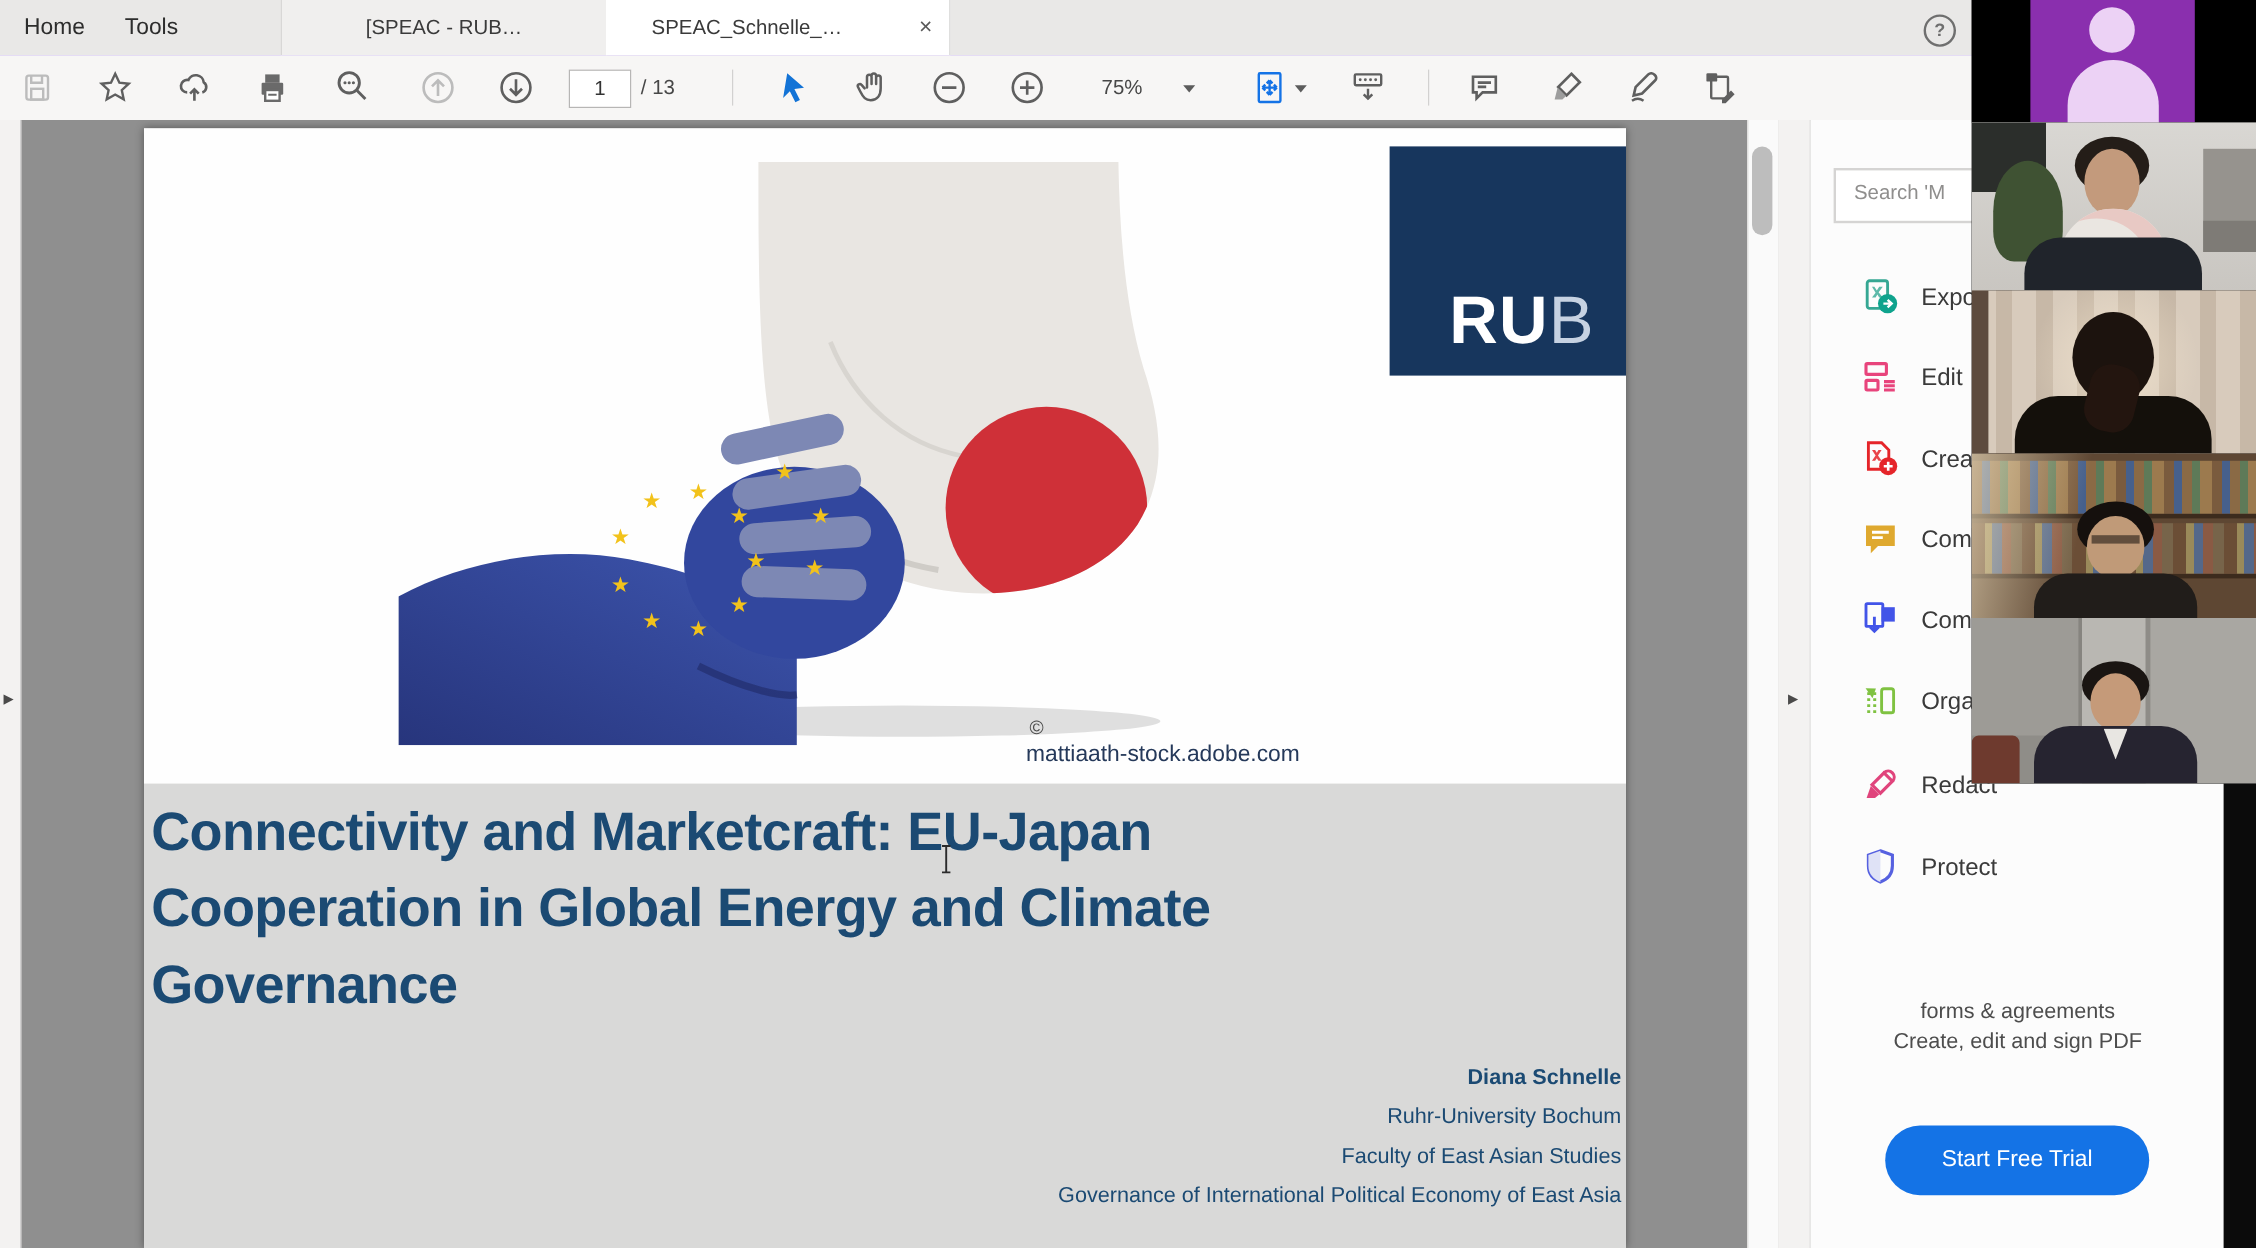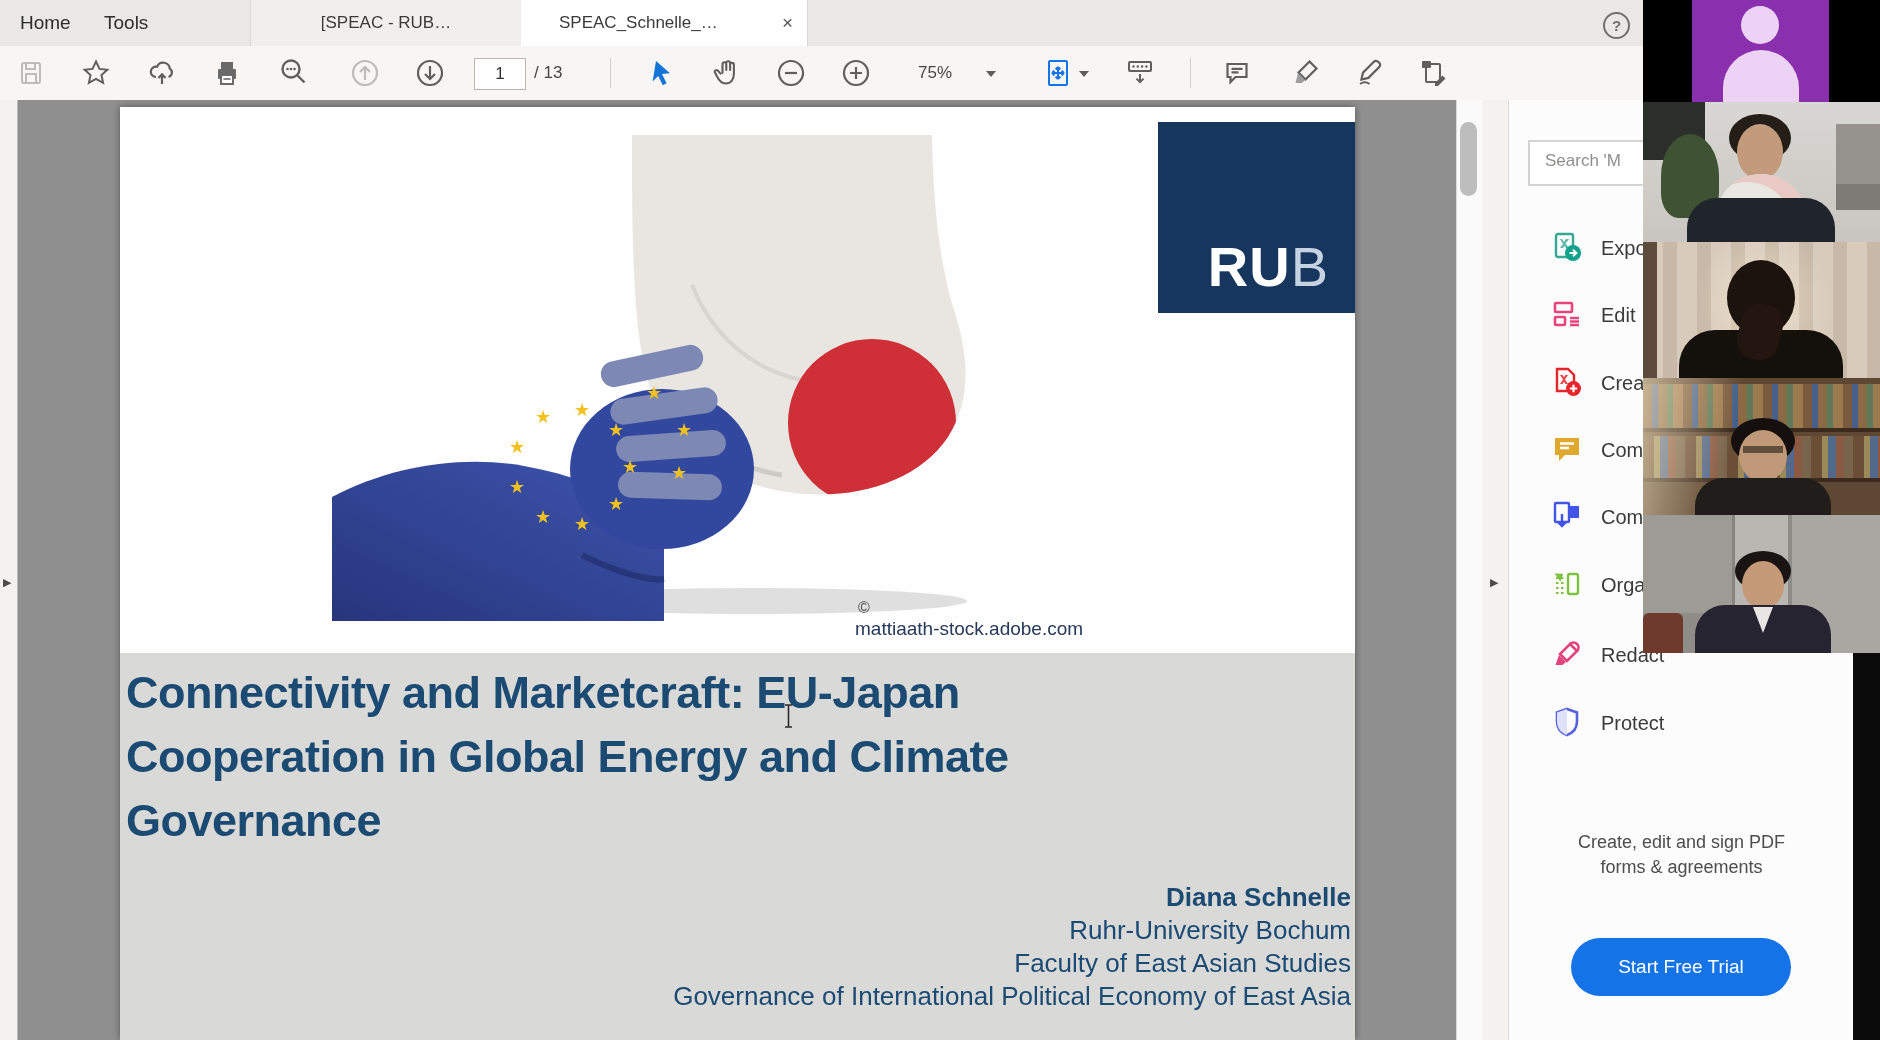--- a/index.html
+++ b/index.html
@@ -3,21 +3,21 @@
 <meta charset="utf-8">
 <style>
   html,body{margin:0;padding:0;background:#555;}
   .app{position:relative;width:1880px;height:1040px;overflow:hidden;background:#fff;
        font-family:"Liberation Sans",sans-serif;-webkit-font-smoothing:antialiased;}
   .abs{position:absolute;}
 
   
   .menubar{position:absolute;left:0;top:0;width:100%;height:46px;background:#e9e8e7;border-bottom:2px solid #8b5cf6;}
   .menu-item{position:absolute;top:0;height:46px;line-height:46px;font-size:19px;color:#2d2d2d;padding:0 12px;cursor:default;}
-  .tab{position:absolute;top:0;height:46px;line-height:46px;font-size:17px;color:#3a3a3a;text-align:center;margin-left:16px;}
+  .tab{position:absolute;top:0;height:46px;line-height:46px;font-size:17px;color:#3a3a3a;text-align:center;}
   .tab.inactive{left:234px;width:270px;background:#f0efee;border-left:1px solid #d8d7d6;border-right:1px solid #d8d7d6;}
   .tab.active{left:505px;width:286px;background:#ffffff;border-right:1px solid #d8d7d6;}
   .tab .close{position:absolute;right:14px;top:0;font-size:19px;color:#5a5a5a;line-height:46px;}
   .help-btn{position:absolute;left:1603px;top:12px;width:23px;height:23px;border:2px solid #6f6f6f;border-radius:50%;
             color:#6f6f6f;font-size:15px;font-weight:bold;text-align:center;line-height:23px;}
 
   
   .toolbar{position:absolute;left:0;top:46px;width:100%;height:54px;background:#f7f6f5;border-bottom:1px solid #c6c5c4;}
   .tbtn{position:absolute;top:9px;width:36px;height:36px;display:flex;align-items:center;justify-content:center;}
   .tsep{position:absolute;top:12px;width:1px;height:30px;background:#d2d1d0;}
@@ -38,21 +38,21 @@
   .rub-logo{position:absolute;left:1038px;top:15px;width:197px;height:191px;background:#17365d;}
   .rub-logo .txt{position:absolute;right:26px;bottom:18px;font-size:56px;letter-spacing:1px;line-height:1;}
   .rub-logo .ru{font-weight:bold;color:#ffffff;}
   .rub-logo .b{font-weight:400;color:#c6d2e2;}
 
   .credit{position:absolute;left:735px;top:492px;}
   .credit .sym{font-size:16px;color:#4a4a4a;margin-left:3px;}
   .credit .txt{font-size:19px;color:#25395a;margin-top:1px;}
 
   .slide-title{position:absolute;left:6px;top:8px;color:#1b4a73;font-weight:bold;font-size:45px;line-height:64px;letter-spacing:-.5px;}
-  .author-block{position:absolute;right:4px;top:228px;text-align:right;color:#1b4a73;font-size:26px;line-height:33px;}
+  .author-block{position:absolute;right:4px;top:228px;text-align:right;color:#1b4a73;font-size:18px;line-height:33px;}
   .author-block .bold{font-weight:bold;}
 
   .ibeam{position:absolute;left:662px;top:50px;}
 
   
   .scrollbar{position:absolute;left:1456px;top:100px;width:25px;bottom:0;background:#fafafa;
              border-left:1px solid #dad9d8;border-right:1px solid #dad9d8;}
   .scroll-thumb{position:absolute;left:3px;top:22px;width:17px;height:74px;background:#bdbdbd;border-radius:9px;}
   .right-gutter{position:absolute;left:1482px;top:100px;width:26px;bottom:0;background:#f3f2f1;border-right:1px solid #dddcdb;}
 
@@ -428,22 +428,22 @@
     </div>
     <div class="tool-row" style="top:603px;">
       <svg class="ticon" viewBox="0 0 32 32">
           <path d="M16 3l10 3.5v9c0 7-4.5 11.5-10 13.5C10.5 27 6 22.5 6 15.5v-9z" fill="none" stroke="#5661e0" stroke-width="2.6"></path>
           <path d="M16 3l0 26C10.5 27 6 22.5 6 15.5v-9z" fill="#dfe2f6"></path>
         </svg>
       <div class="tlabel">Protect</div>
     </div>
 
     <div class="promo">
+      <div>forms &amp; agreements</div>
       <div>Create, edit and sign PDF</div>
-      <div>forms &amp; agreements</div>
     </div>
     <div class="cta">Start Free Trial</div>
   </div>
 
   <div class="webcams">
     <div class="cam cam1">
       <div class="panel"></div>
       <div class="head" style="left:98px;"></div>
       <div class="torso" style="left:80px;"></div>
     </div>

